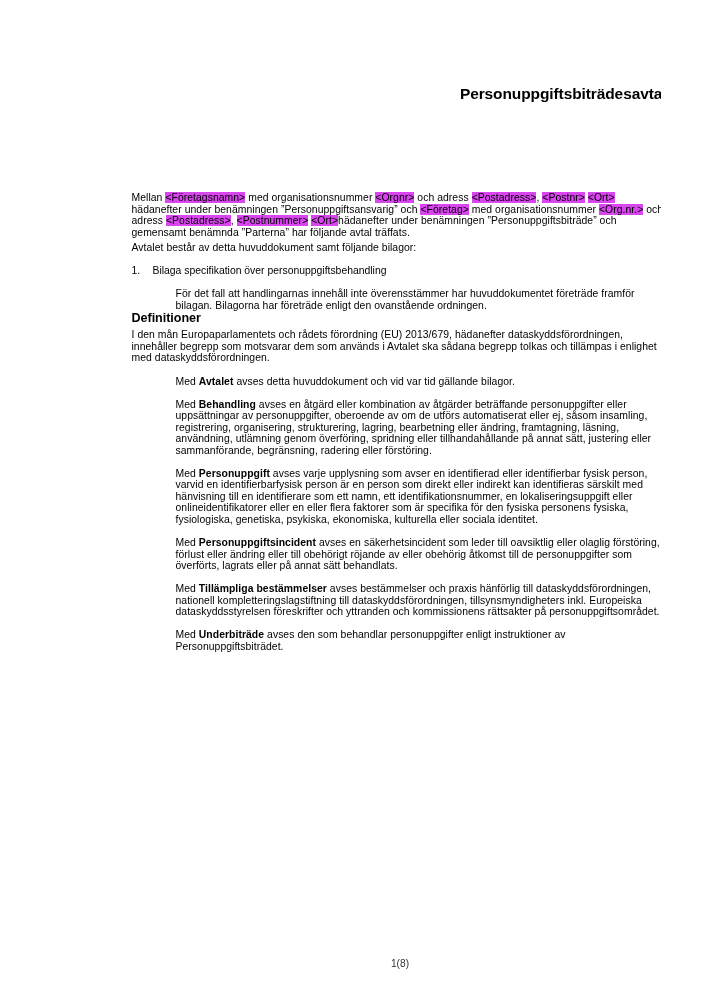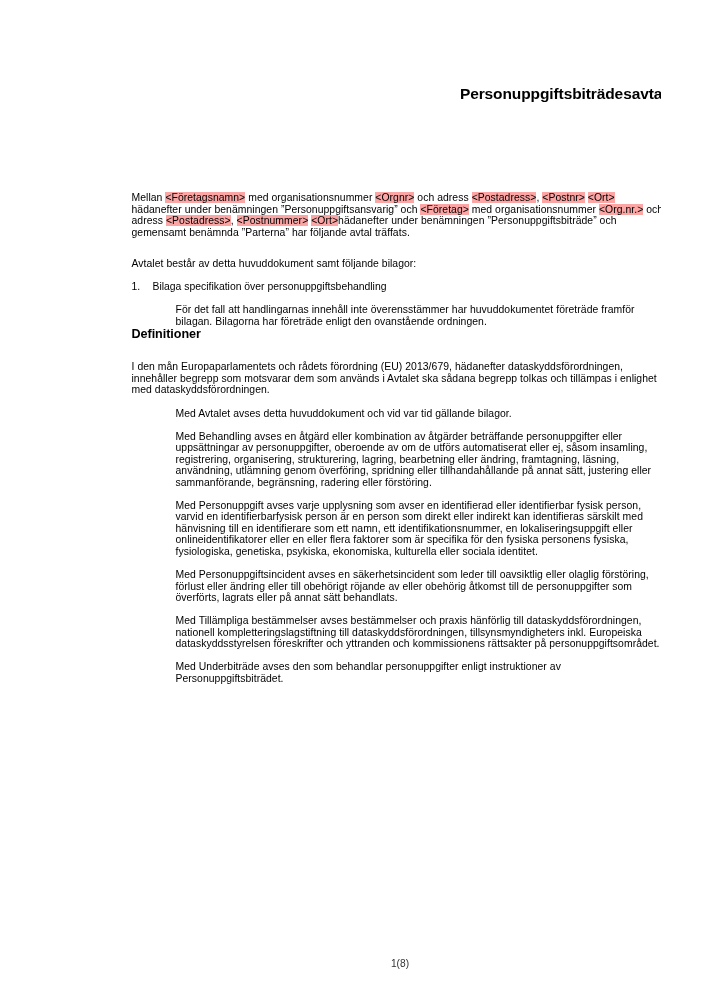--- a/index.html
+++ b/index.html
@@ -48,25 +48,25 @@
   .gap-para { margin-top: 11.5px; margin-left: 44px; }
   h2.section {
     margin: 0;
     font-size: 12.6px;
     font-weight: bold;
     line-height: 14px;
     letter-spacing: -0.05px;
   }
   .gap-heading { margin-top: 24px; }
   .gap-heading-def { margin-top: 25px; }
-  .after-heading { margin-top: 20px; }
+  .after-heading { margin-top: 4px; }
   .hl {
-    background-color: #fca5a5;
+    background-color: #d946ef;
   }
-  b, strong { font-weight: normal; }
+  b, strong { font-weight: bold; }
   .numlist {
     display: flex;
     margin-top: 11.5px;
   }
   .numlist .marker {
     width: 21px;
     flex: 0 0 21px;
     font-size: 10.4px;
     line-height: 11.55px;
   }

